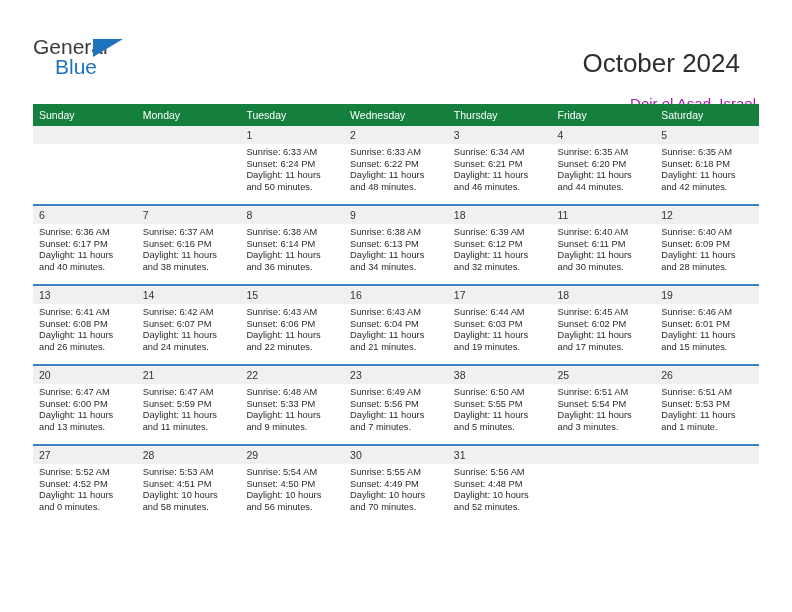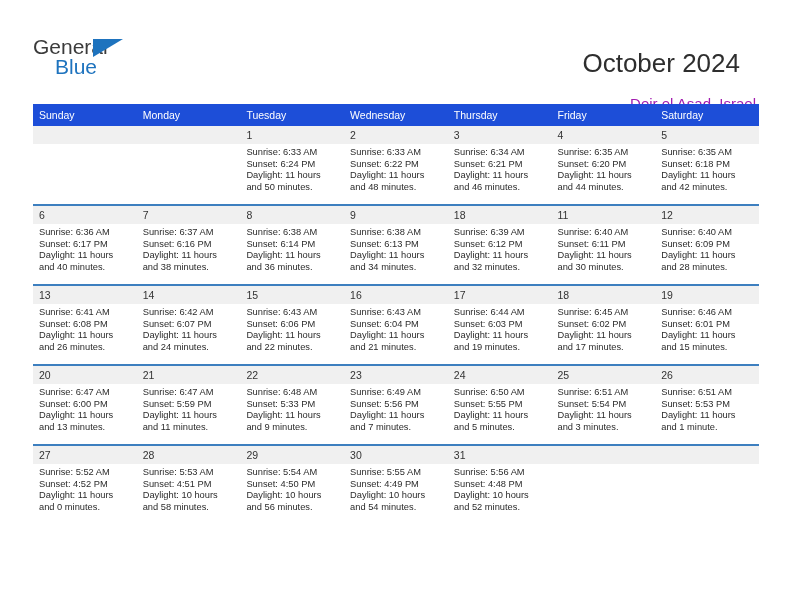--- a/index.html
+++ b/index.html
@@ -92,21 +92,21 @@
   
   .calendar {
     position: absolute;
     left: 33px;
     top: 104px;
     width: 726px;
     border-collapse: collapse;
     table-layout: fixed;
   }
   .calendar th {
-    background: #1d4ed8;
+    background: #15803d;
     color: #ffffff;
     font-size: 10.5px;
     font-weight: normal;
     text-align: left;
     padding: 5px 0 5px 6px;
     height: 12px;
     font-family: "Liberation Sans", sans-serif;
   }
   .calendar td {
     vertical-align: top;
@@ -383,21 +383,21 @@
           </td>
           <td>
             <div class="daynum">23</div>
             <div class="cellbody">
               <div>Sunrise: 6:49 AM</div>
               <div>Sunset: 5:56 PM</div>
               <div class="daylight">Daylight: 11 hours and 7 minutes.</div>
             </div>
           </td>
           <td>
-            <div class="daynum">24</div>
+            <div class="daynum">38</div>
             <div class="cellbody">
               <div>Sunrise: 6:50 AM</div>
               <div>Sunset: 5:55 PM</div>
               <div class="daylight">Daylight: 11 hours and 5 minutes.</div>
             </div>
           </td>
           <td>
             <div class="daynum">25</div>
             <div class="cellbody">
               <div>Sunrise: 6:51 AM</div>
@@ -437,21 +437,21 @@
               <div>Sunrise: 5:54 AM</div>
               <div>Sunset: 4:50 PM</div>
               <div class="daylight">Daylight: 10 hours and 56 minutes.</div>
             </div>
           </td>
           <td>
             <div class="daynum">30</div>
             <div class="cellbody">
               <div>Sunrise: 5:55 AM</div>
               <div>Sunset: 4:49 PM</div>
-              <div class="daylight">Daylight: 10 hours and 54 minutes.</div>
+              <div class="daylight">Daylight: 10 hours and 70 minutes.</div>
             </div>
           </td>
           <td>
             <div class="daynum">31</div>
             <div class="cellbody">
               <div>Sunrise: 5:56 AM</div>
               <div>Sunset: 4:48 PM</div>
               <div class="daylight">Daylight: 10 hours and 52 minutes.</div>
             </div>
           </td>

